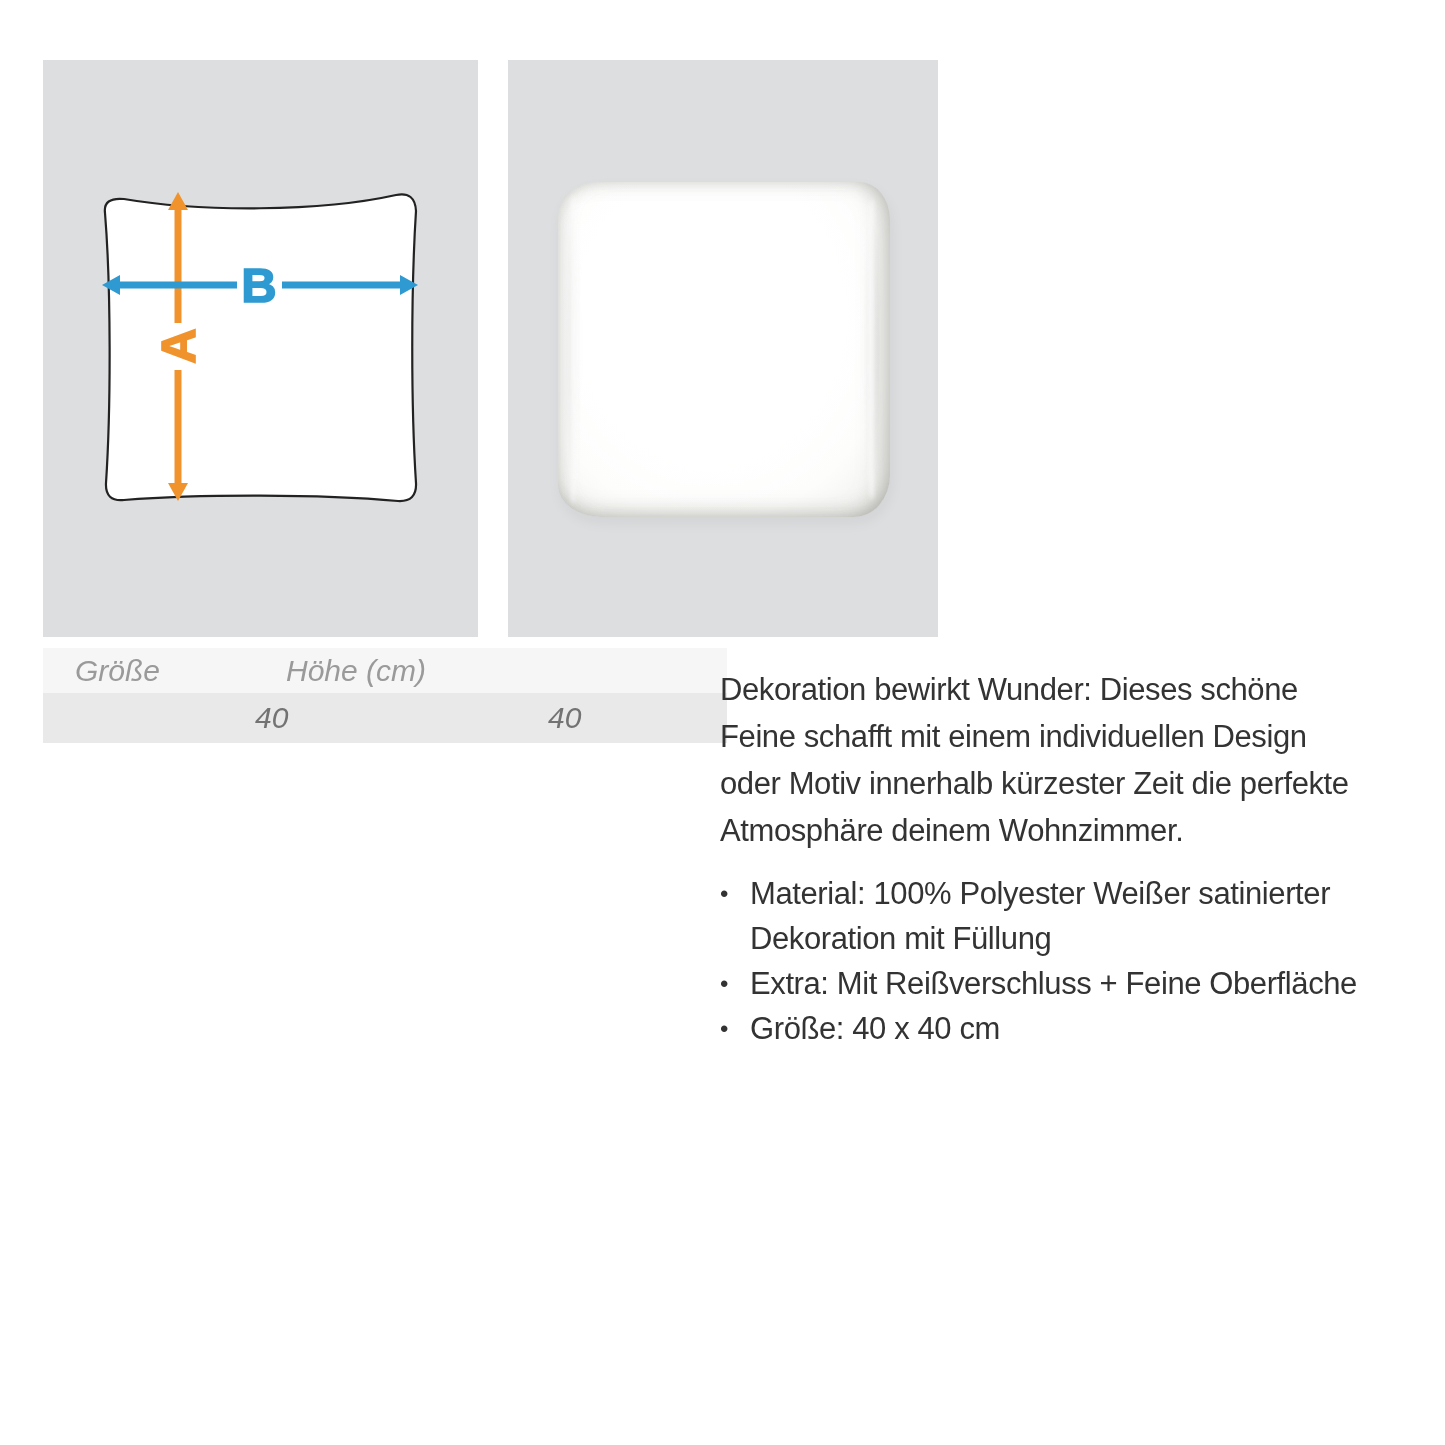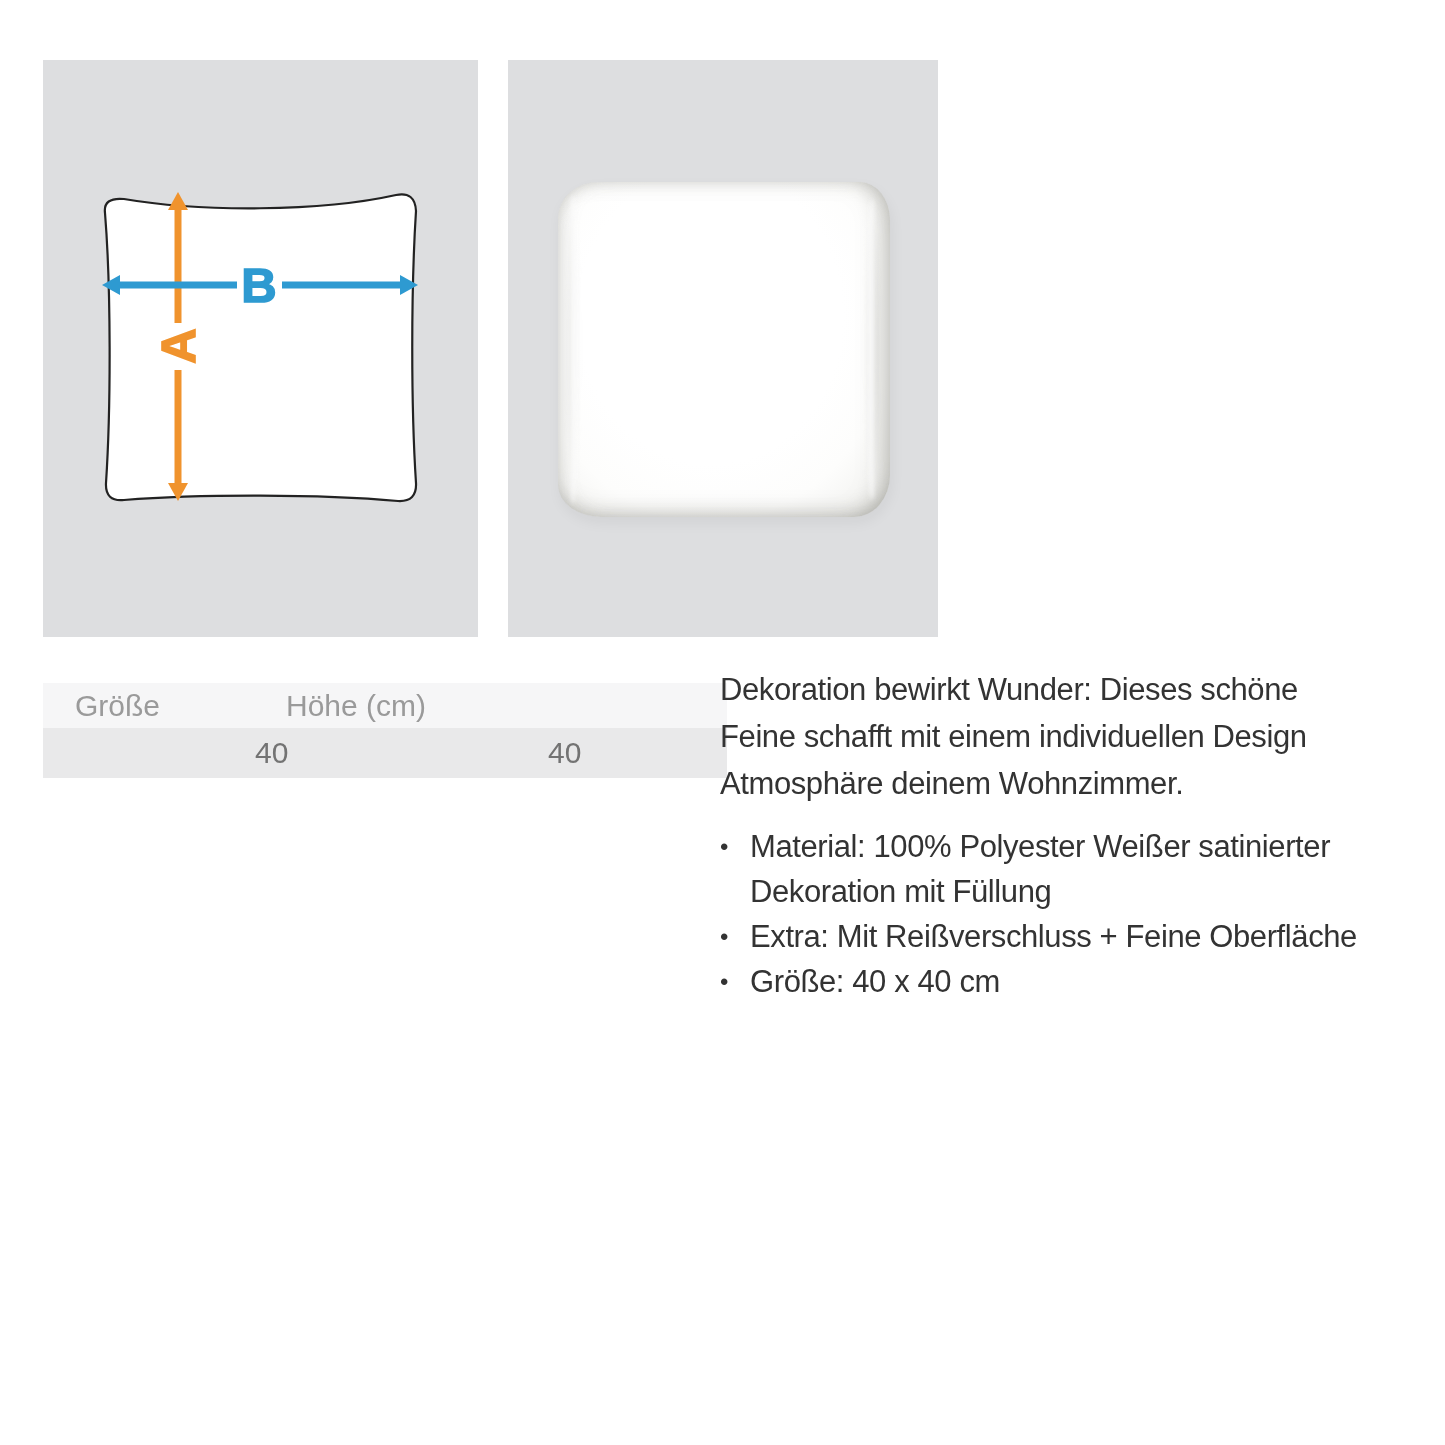--- a/index.html
+++ b/index.html
@@ -35,21 +35,21 @@
     background:linear-gradient(to right, rgba(120,120,112,0.10), rgba(255,255,255,0.95) 45%, rgba(110,110,100,0.22));
     border-radius:50%; filter:blur(2px);
   }
   .photo-pillow::after {
     content:""; position:absolute; left:10px; top:4%; bottom:4%; width:10px;
     background:linear-gradient(to right, rgba(110,110,100,0.16), rgba(255,255,255,0.9) 55%, rgba(120,120,112,0.08));
     border-radius:50%; filter:blur(2px);
   }
 
   
-  .size-table { position:absolute; left:43px; top:683px; width:684px; color:#9a9a9a; }
+  .size-table { position:absolute; left:43px; top:648px; width:684px; color:#9a9a9a;font-style:italic; }
   .size-table .thead { display:flex; height:45px; line-height:45px; background:#f6f6f7; font-size:30px; }
   .size-table .trow  { display:flex; height:50px; line-height:50px; background:#e9e9ea; font-size:30px; color:#737373; }
   .col1 { width:212px; padding-left:32px; }
   .col2 { width:262px; }
   .col3 { flex:1;margin-left:31px; }
 
   
   .details { position:absolute; left:720px; top:666px; width:664px; color:#333; }
   .desc-line { font-size:31px; line-height:47px; letter-spacing:-0.4px; white-space:nowrap; }
   .bullet-list { list-style:none; margin-top:17px; }
@@ -107,20 +107,21 @@
       <div class="col1"></div>
       <div class="col2">40</div>
       <div class="col3">40</div>
     </div>
   </div>
 
   <div class="details">
     <div>
       <div class="desc-line">Dekoration bewirkt Wunder: Dieses schöne</div>
       <div class="desc-line">Feine schafft mit einem individuellen Design</div>
+      <div class="desc-line">oder Motiv innerhalb kürzester Zeit die perfekte</div>
       <div class="desc-line">Atmosphäre deinem Wohnzimmer.</div>
     </div>
     <ul class="bullet-list">
       <li class="bullet-item">
         <span class="bullet-dot">•</span>
         <div class="bullet-text">
           <span>Material:  100% Polyester Weißer satinierter</span>
           <span>Dekoration mit Füllung</span>
         </div>
       </li>

